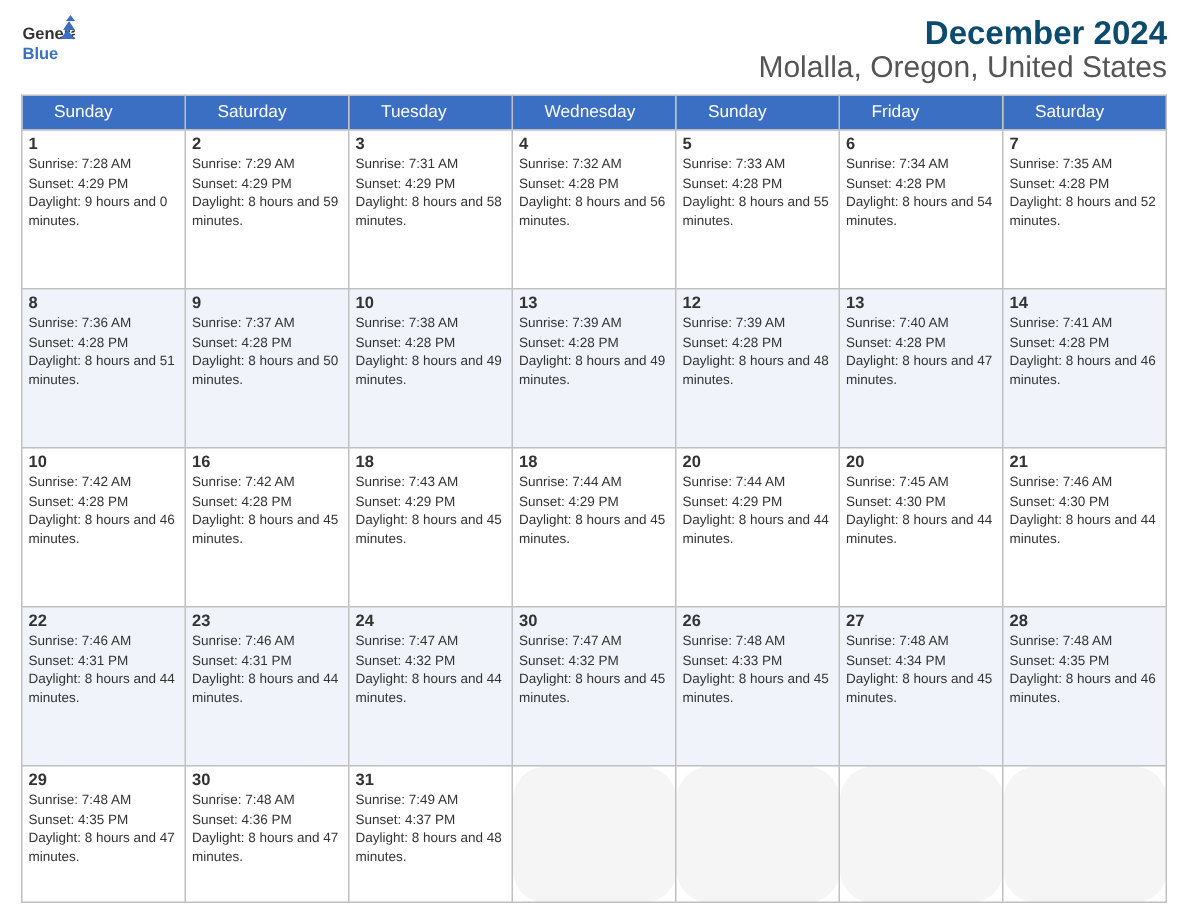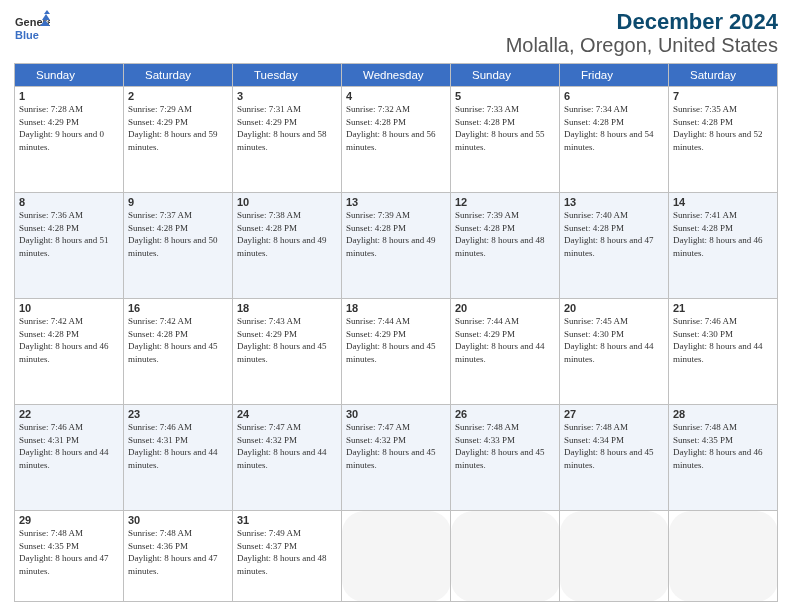--- a/index.html
+++ b/index.html
@@ -73,21 +73,20 @@
     .day-num {
       font-size: 11px;
       font-weight: bold;
       display: block;
       margin-bottom: 1px;
     }
     .day-info {
       font-size: 9px;
       line-height: 1.4;
       color: #333;
-      font-family: Liberation Serif, serif;
     }
     .empty-cell {
       background: #f5f5f5 !important;
     }
     .last-row td {
       height: 70px;
       border-radius: 22px;
     }
   </style>
 </head>

